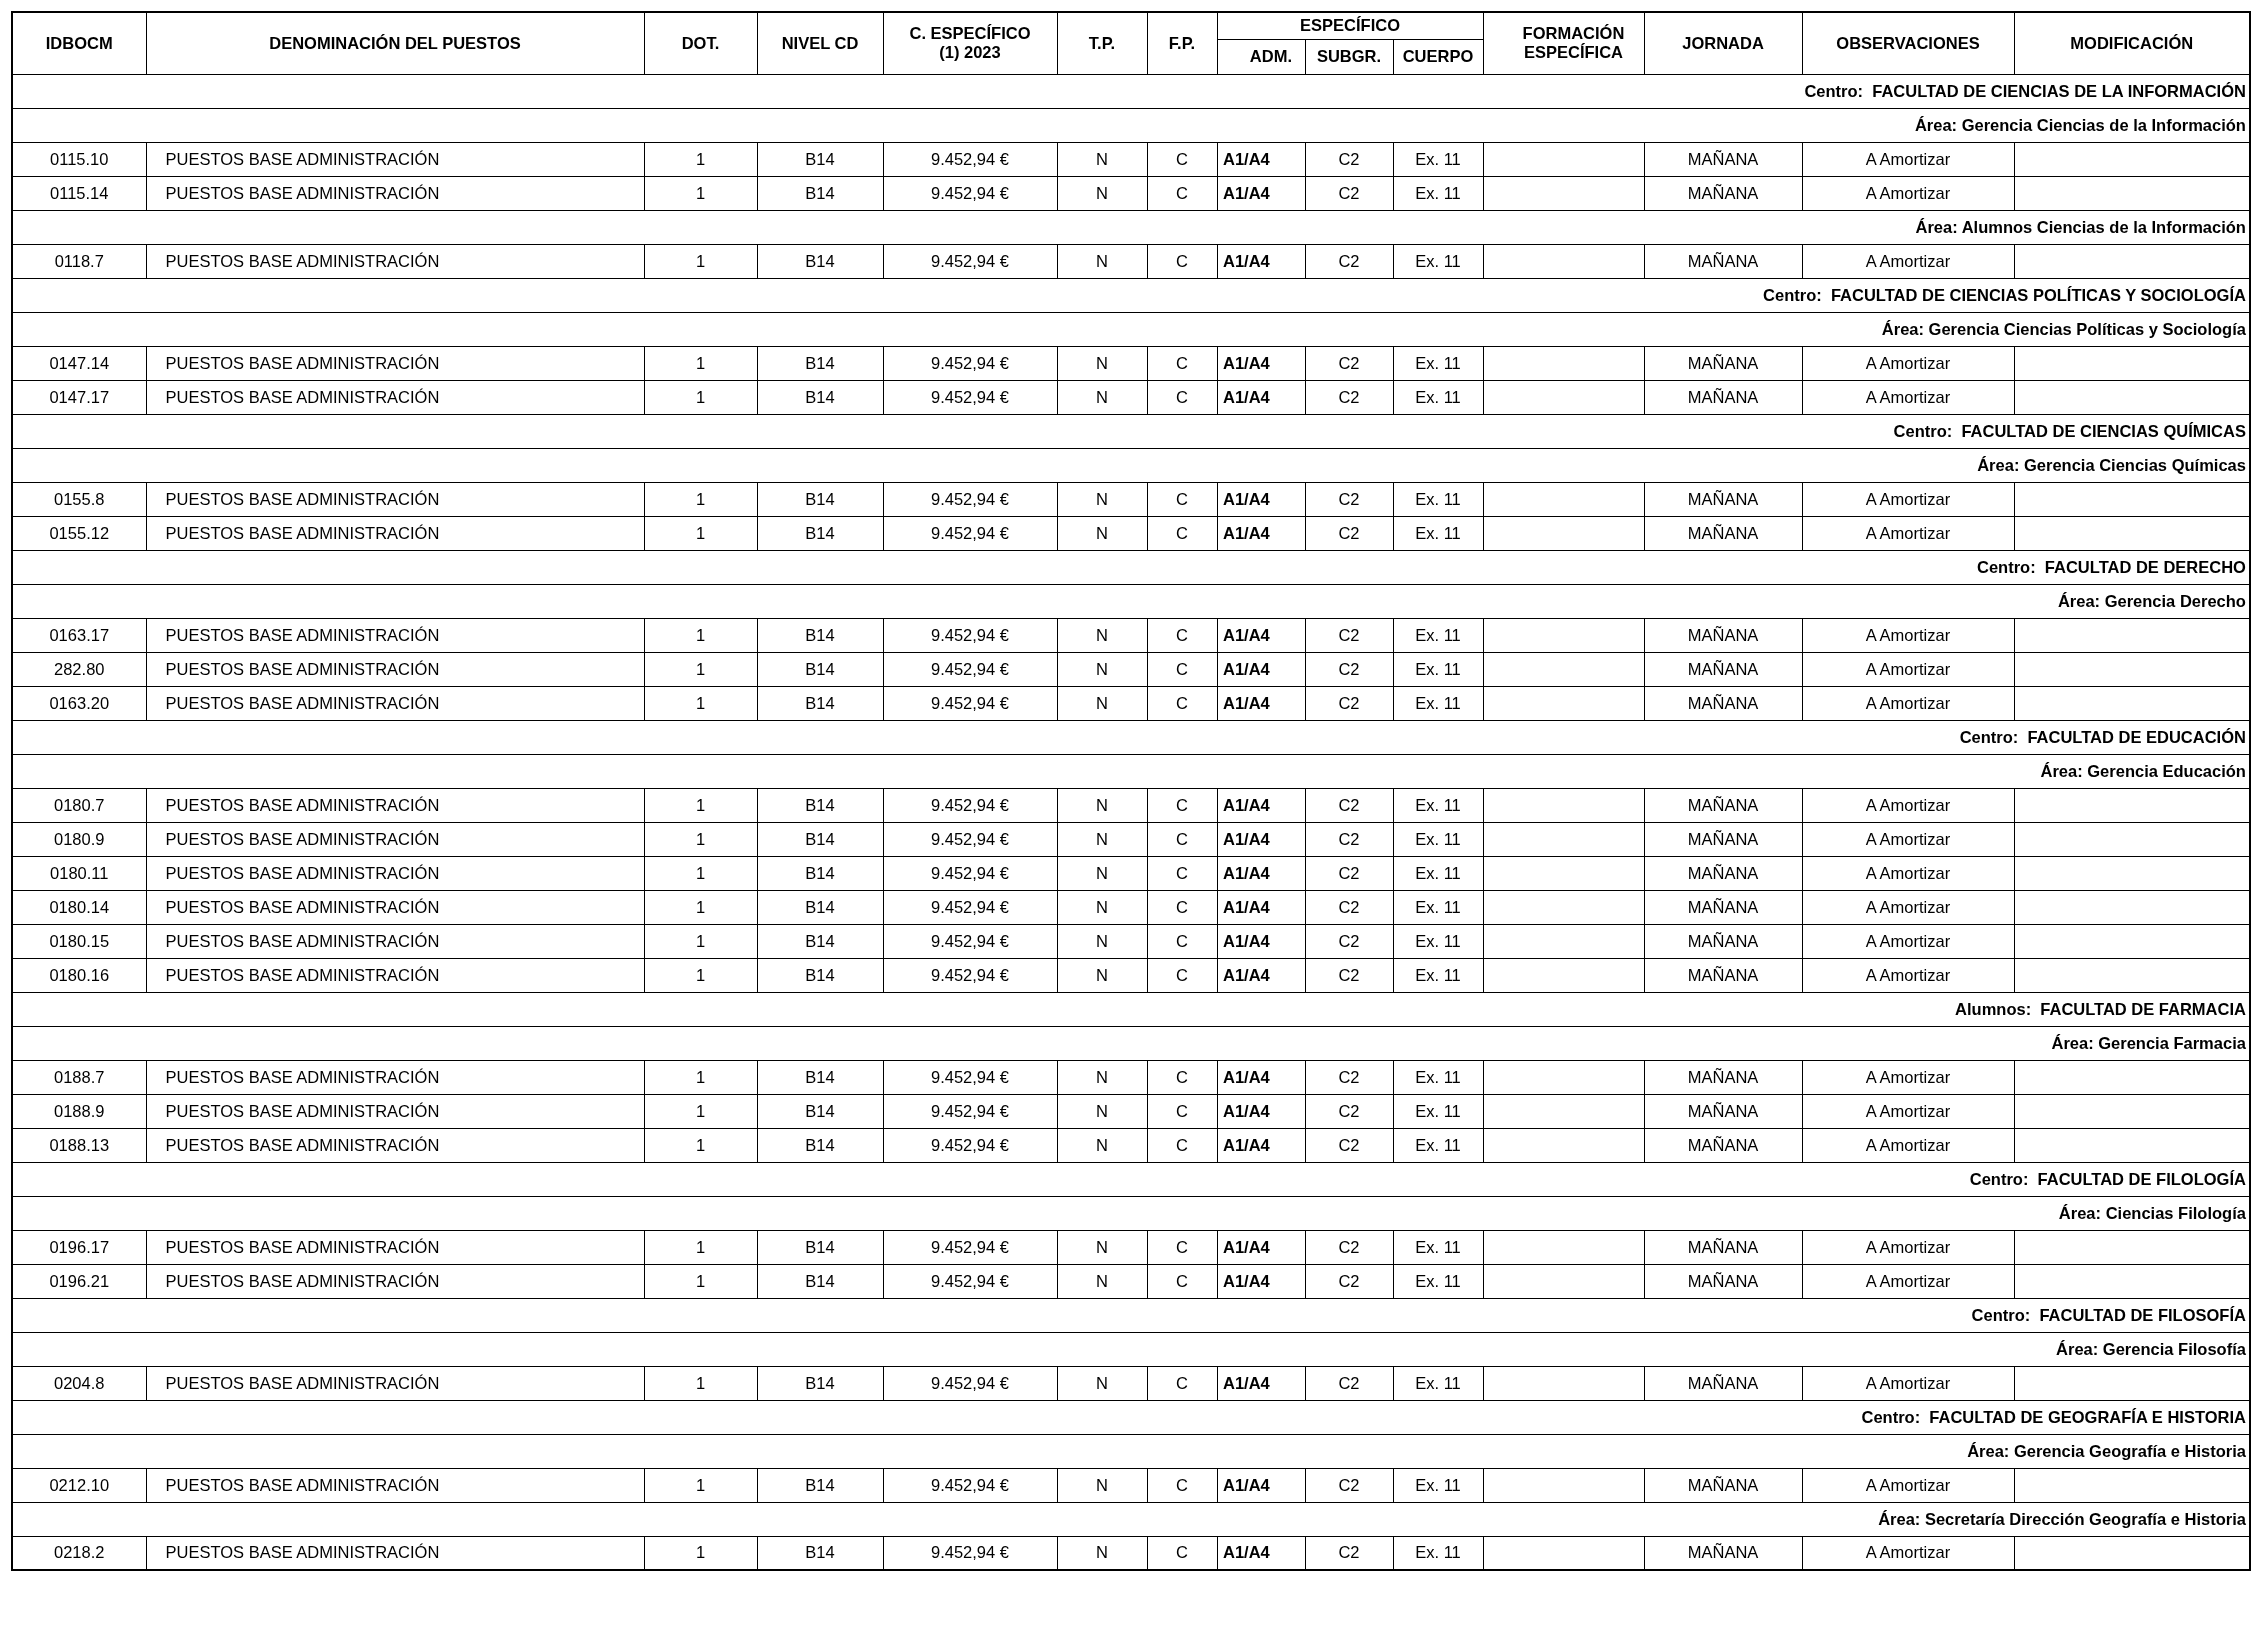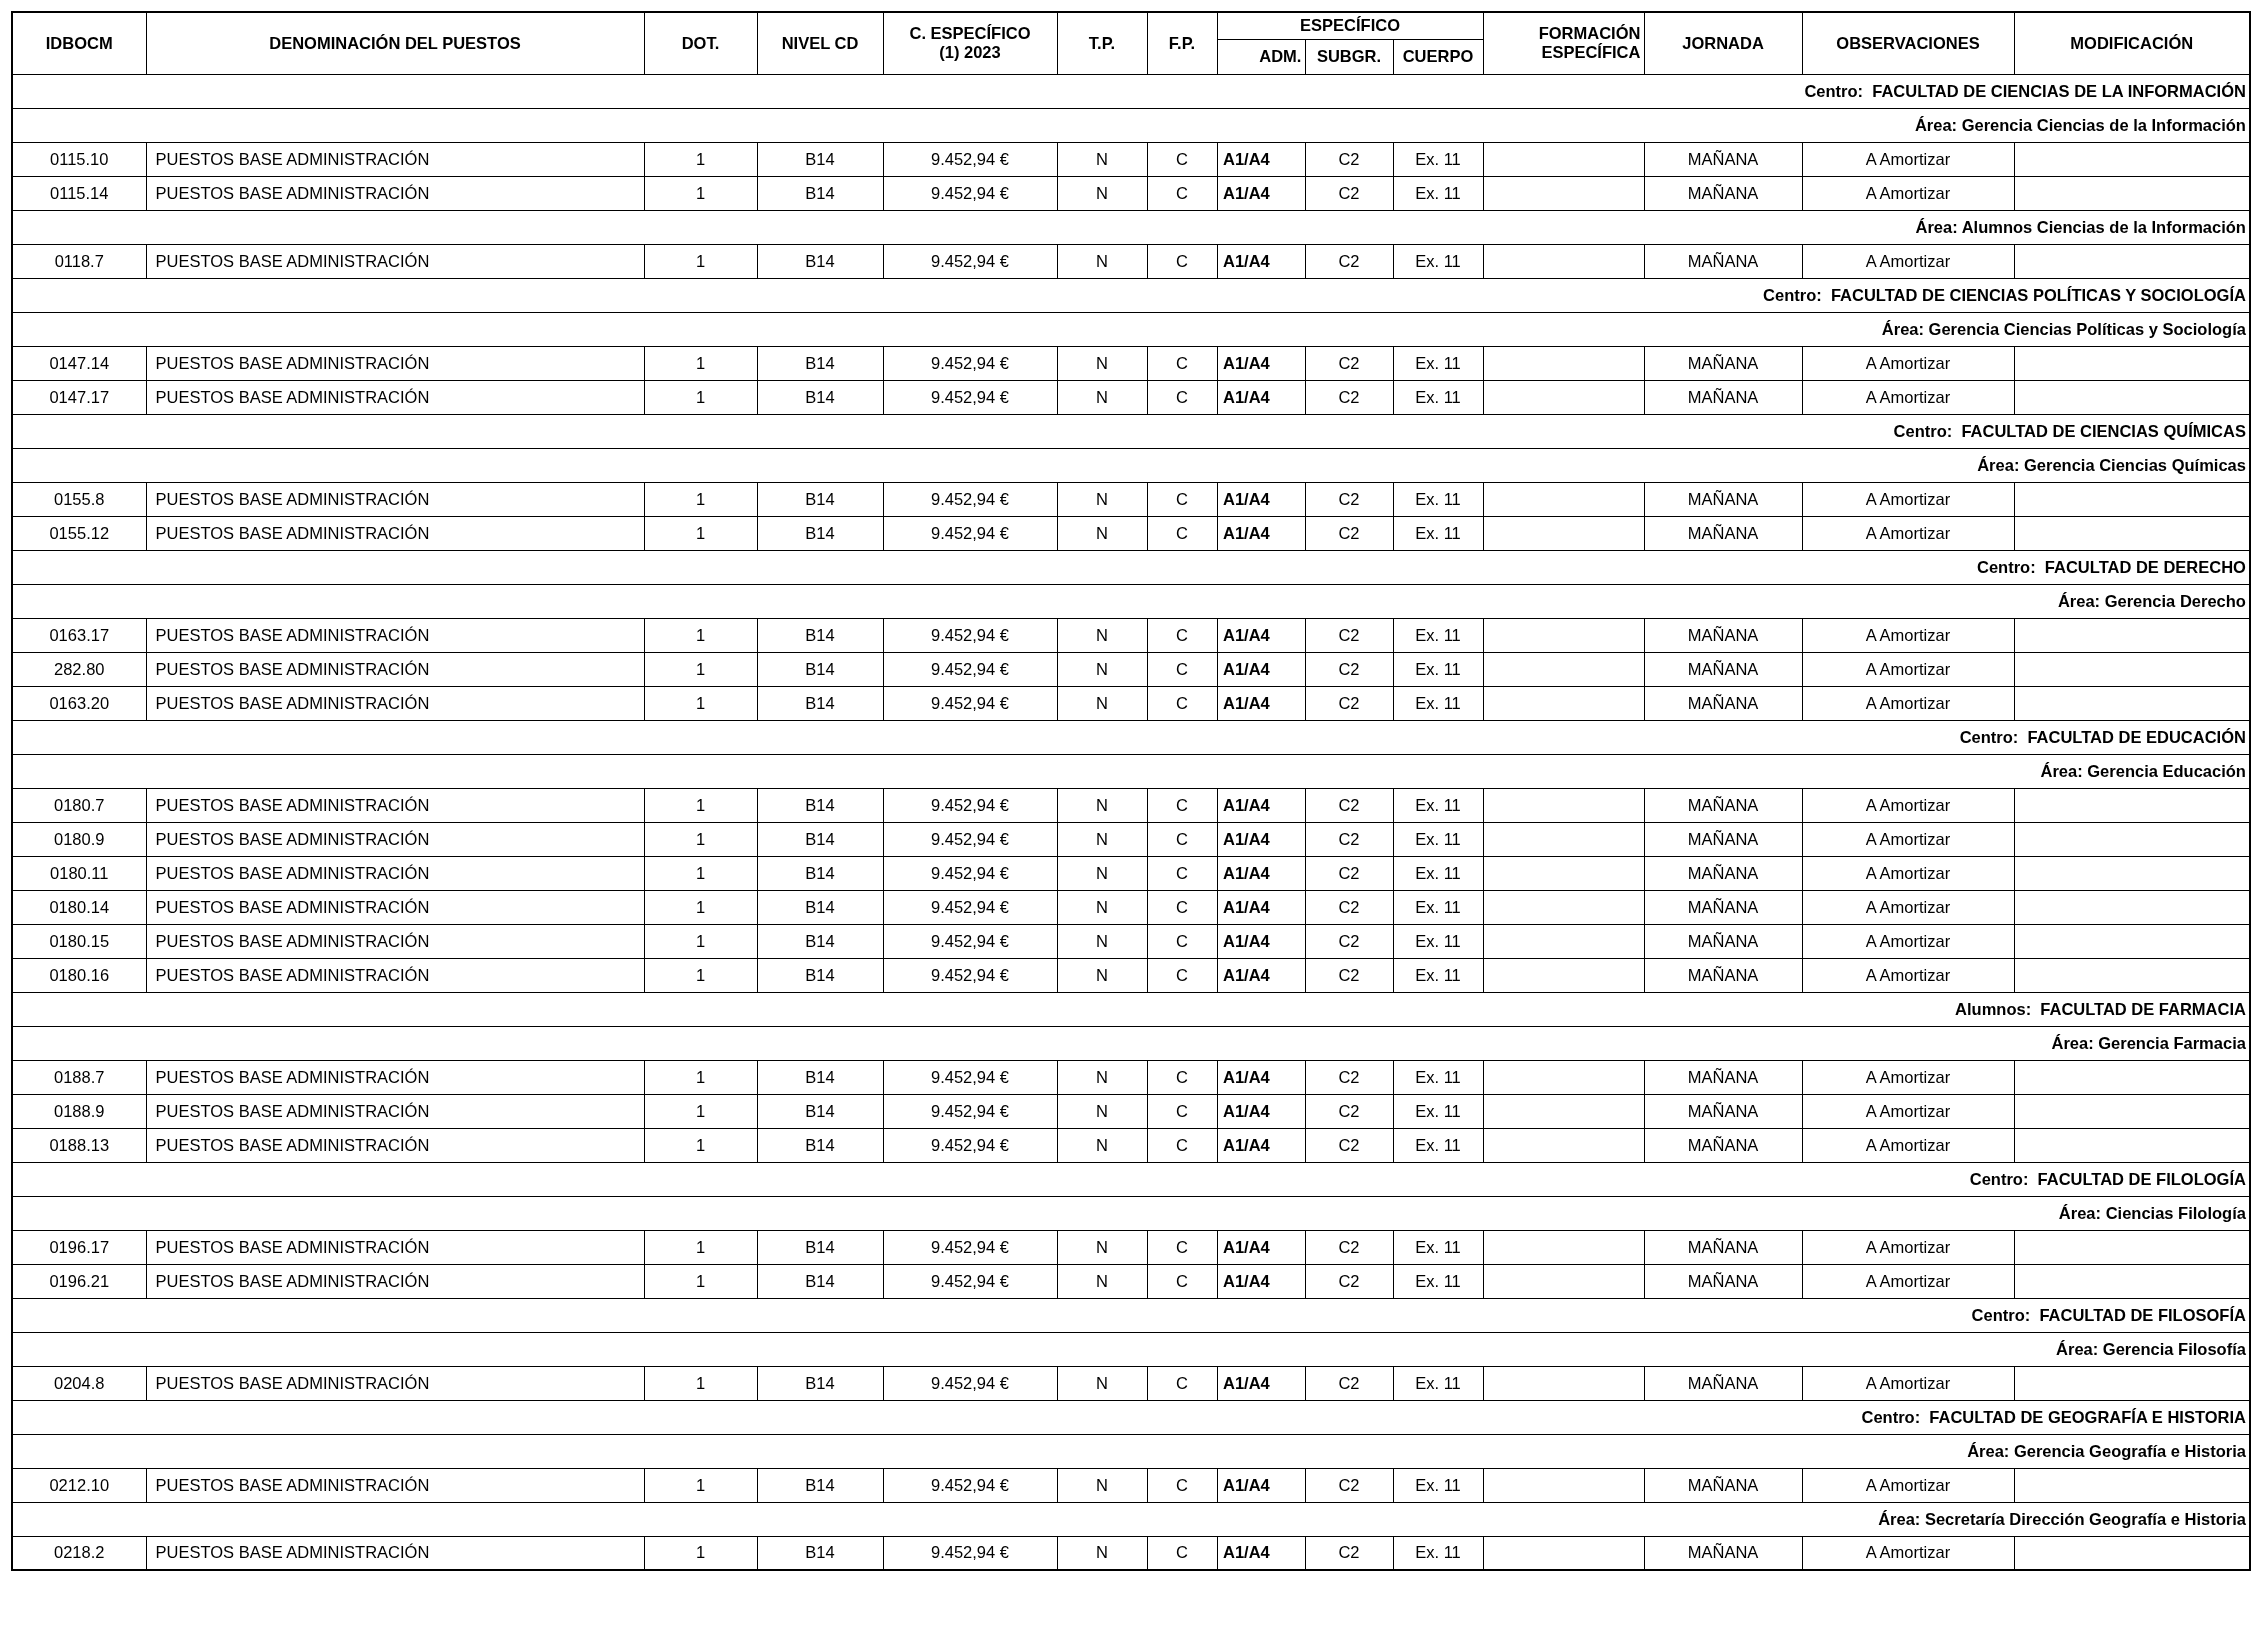--- a/index.html
+++ b/index.html
@@ -27,31 +27,31 @@
   thead th {
     font-weight: bold;
     font-size: 16.5px;
     text-align: center;
     white-space: pre-line;
     line-height: 1.15;
     padding: 1.6px 3.1px;
   }
   thead tr.h-top { height: 27px; }
   thead tr.h-sub { height: 35px; }
-  thead th.h-left { text-align: right; padding-left: 23px; }
+  thead th.h-left { text-align: center; padding-left: 23px; }
 
   tbody tr { height: 34px; }
   tbody td {
     font-size: 16.5px;
     font-weight: normal;
     text-align: center;
     white-space: nowrap;
     padding: 0 3.1px;
   }
-  tbody td.c1 { text-align: left; padding-left: 9px; }
+  tbody td.c1 { text-align: left; padding-left: 19px; }
   tbody td.c7 { text-align: left; padding-left: 5.5px; font-weight: bold; }
   tbody td.group {
     text-align: right;
     font-weight: bold;
     padding-left: 7px;
     white-space: pre;
   }
 </style>
 </head>
 <body>

